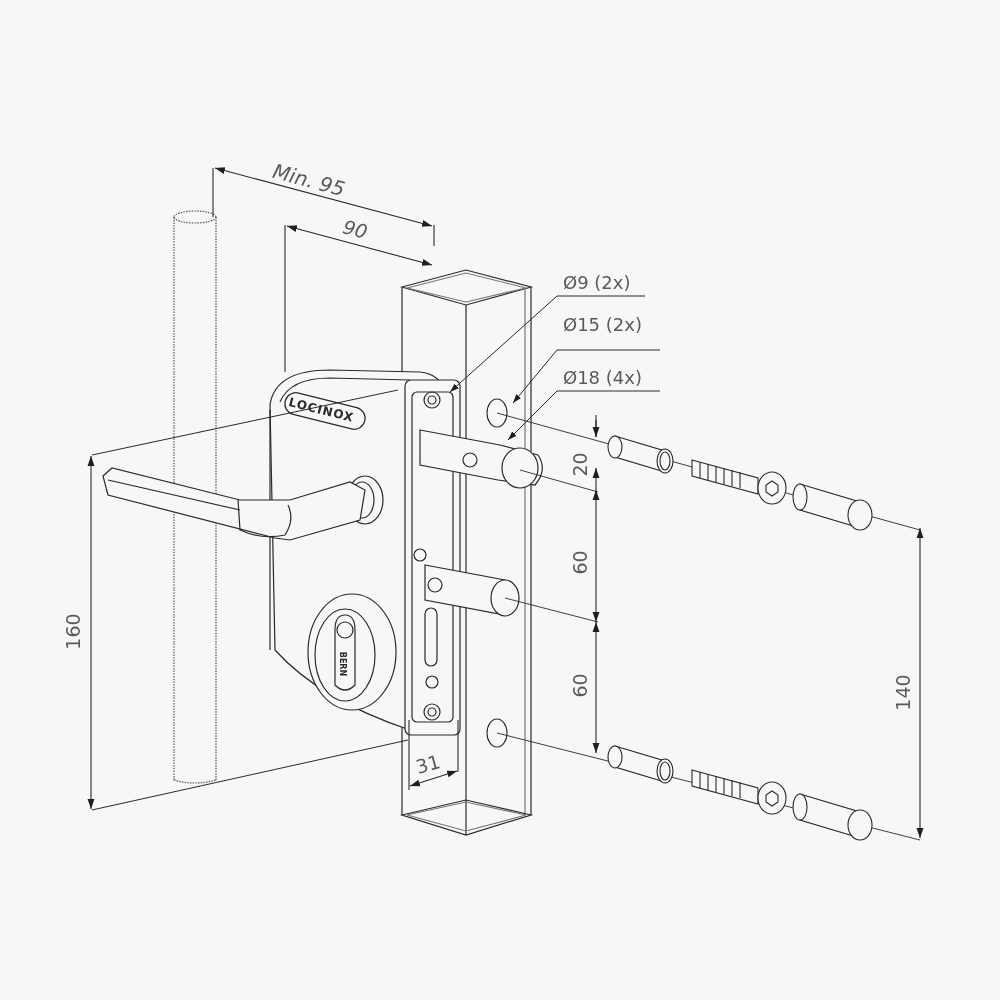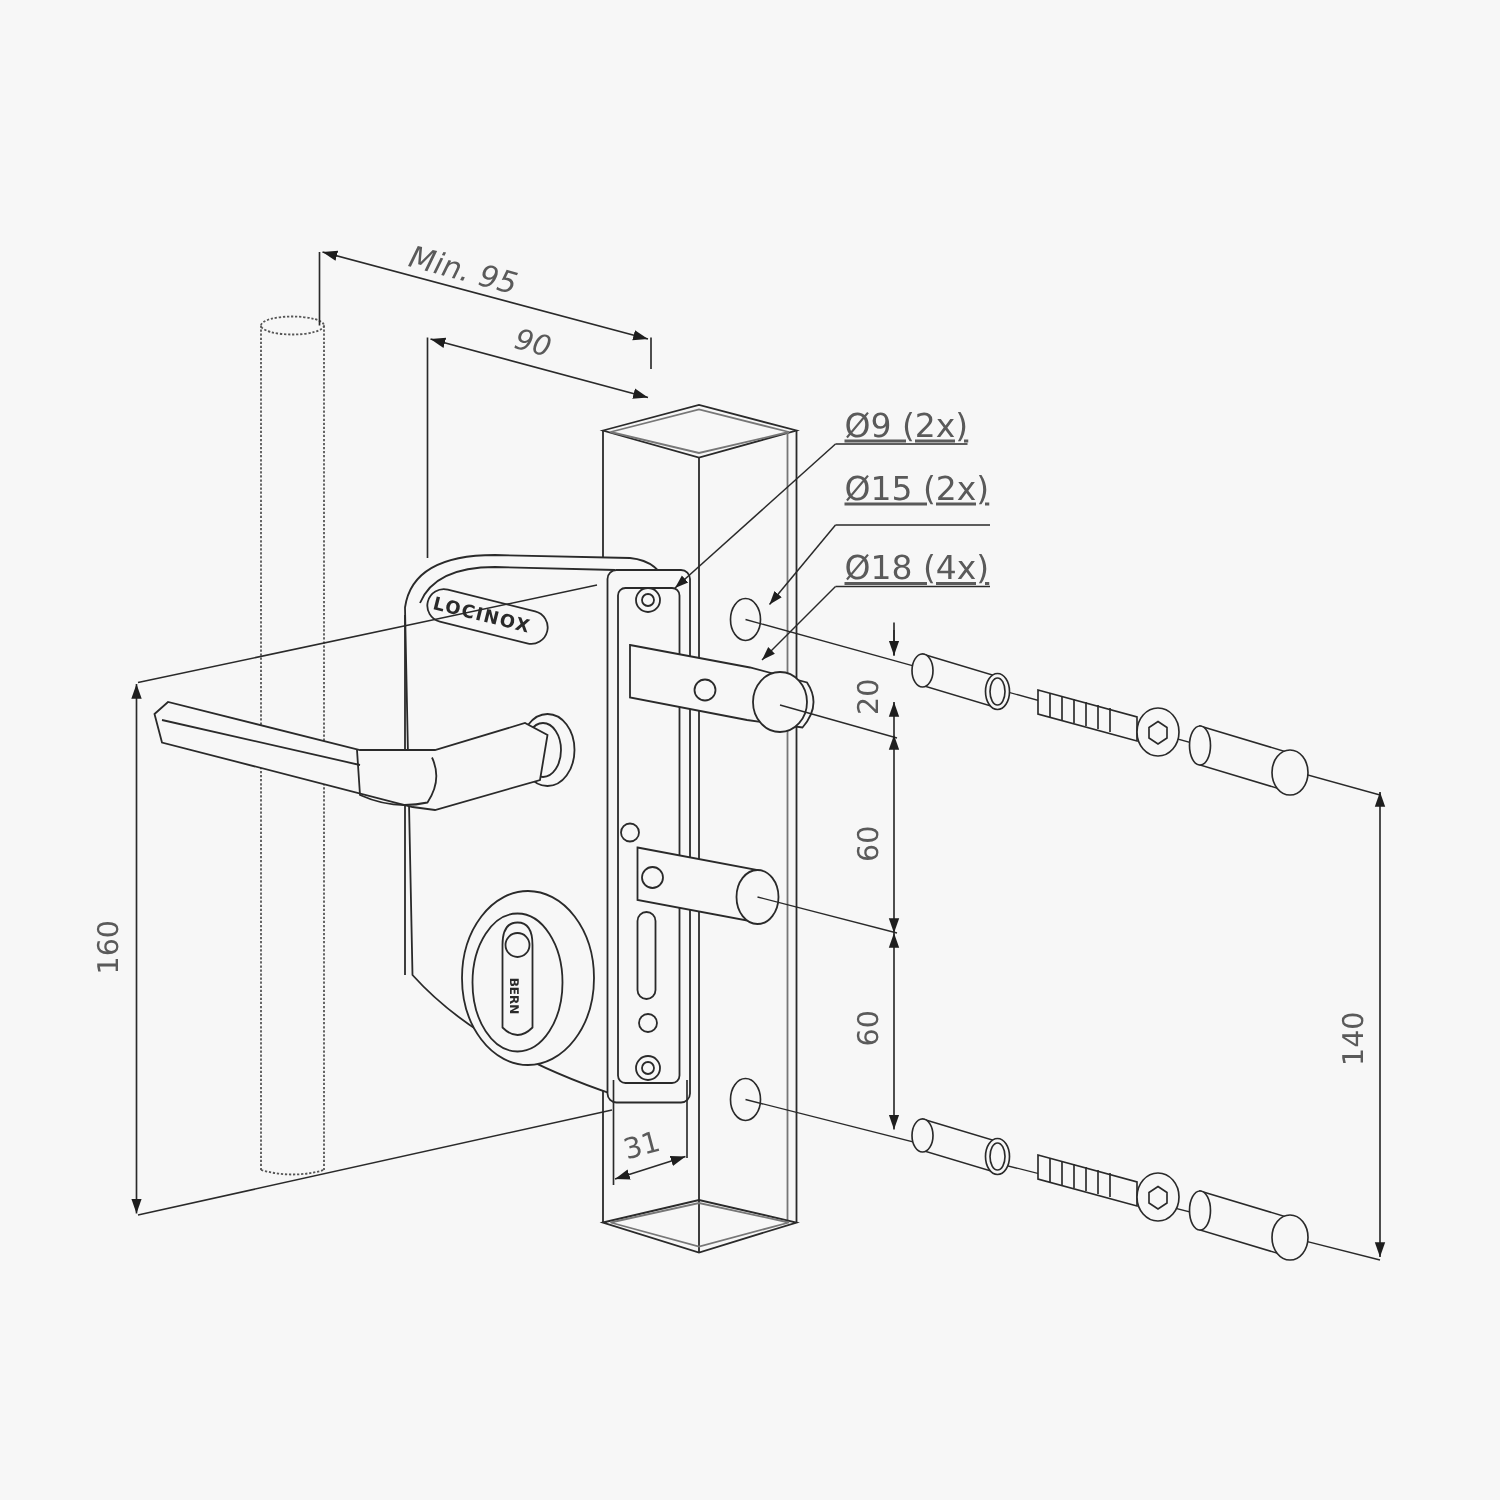--- a/index.html
+++ b/index.html
@@ -1,20 +1,20 @@
 <!DOCTYPE html>
 <html><head>
 <meta charset="utf-8">
 <style>
   html, body { margin: 0; padding: 0; background: #f7f7f7; }
   #stage { position: relative; width: 1000px; height: 1000px; background: #f7f7f7; overflow: hidden; }
   svg { position: absolute; left: 0; top: 0; }
   .lbl { position: absolute; font-family: "DejaVu Sans", sans-serif; color: #5a5a5a; white-space: nowrap; line-height: 1; }
   .dim { font-size: 19px; }
-  .ann { font-size: 22px; text-decoration: underline; }
+  .ann { font-size: 18px; }
 </style>
 </head>
 <body>
 
 <div id="stage">
 
 <svg width="1000" height="1000" viewBox="0 0 1000 1000">
   <defs>
     <marker id="arr" viewBox="0 0 10 10" refX="10" refY="5" markerWidth="9" markerHeight="9" orient="auto-start-reverse">
       <path d="M0,1.5 L10,5 L0,8.5 z" fill="#1e1e1e"></path>

